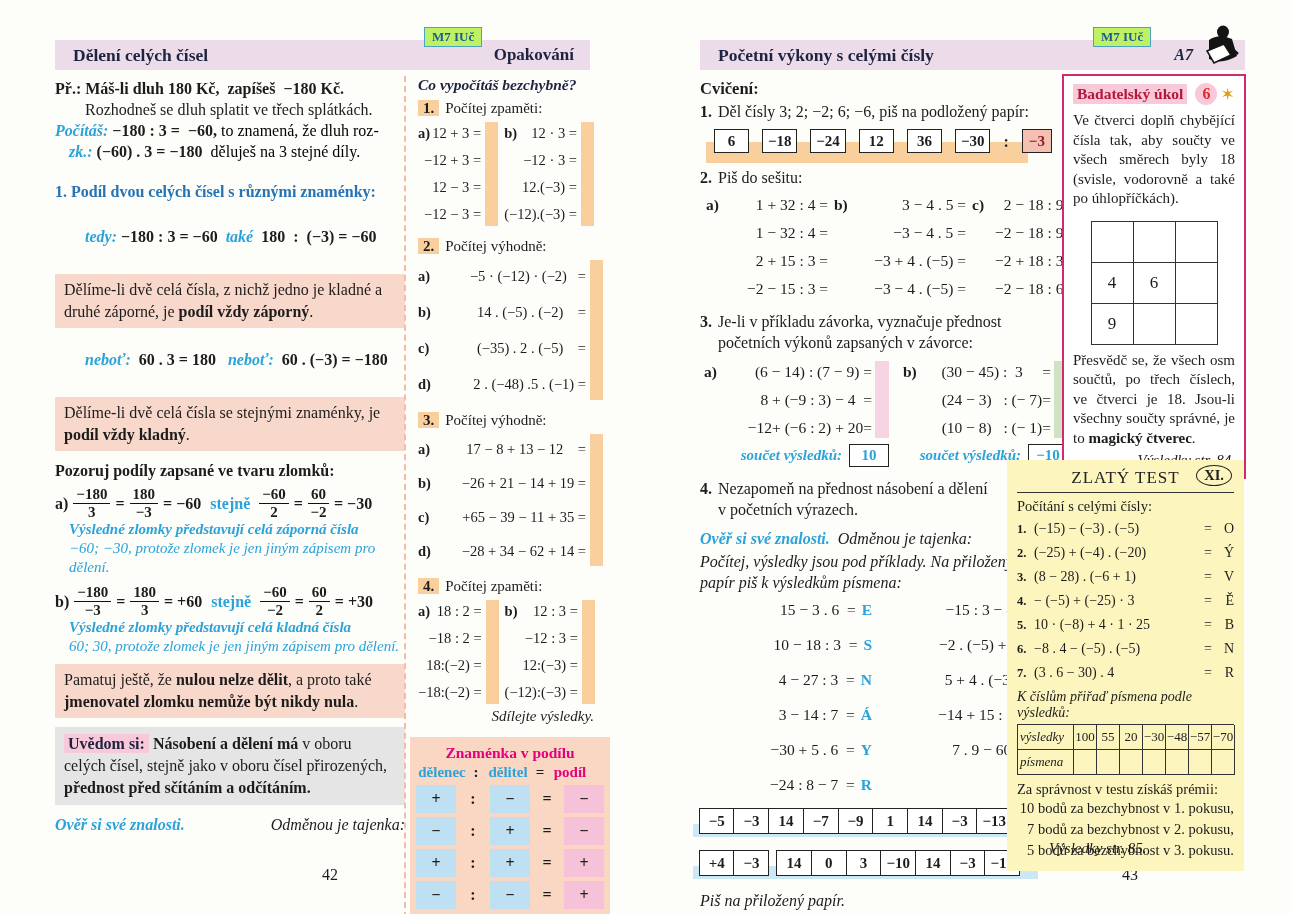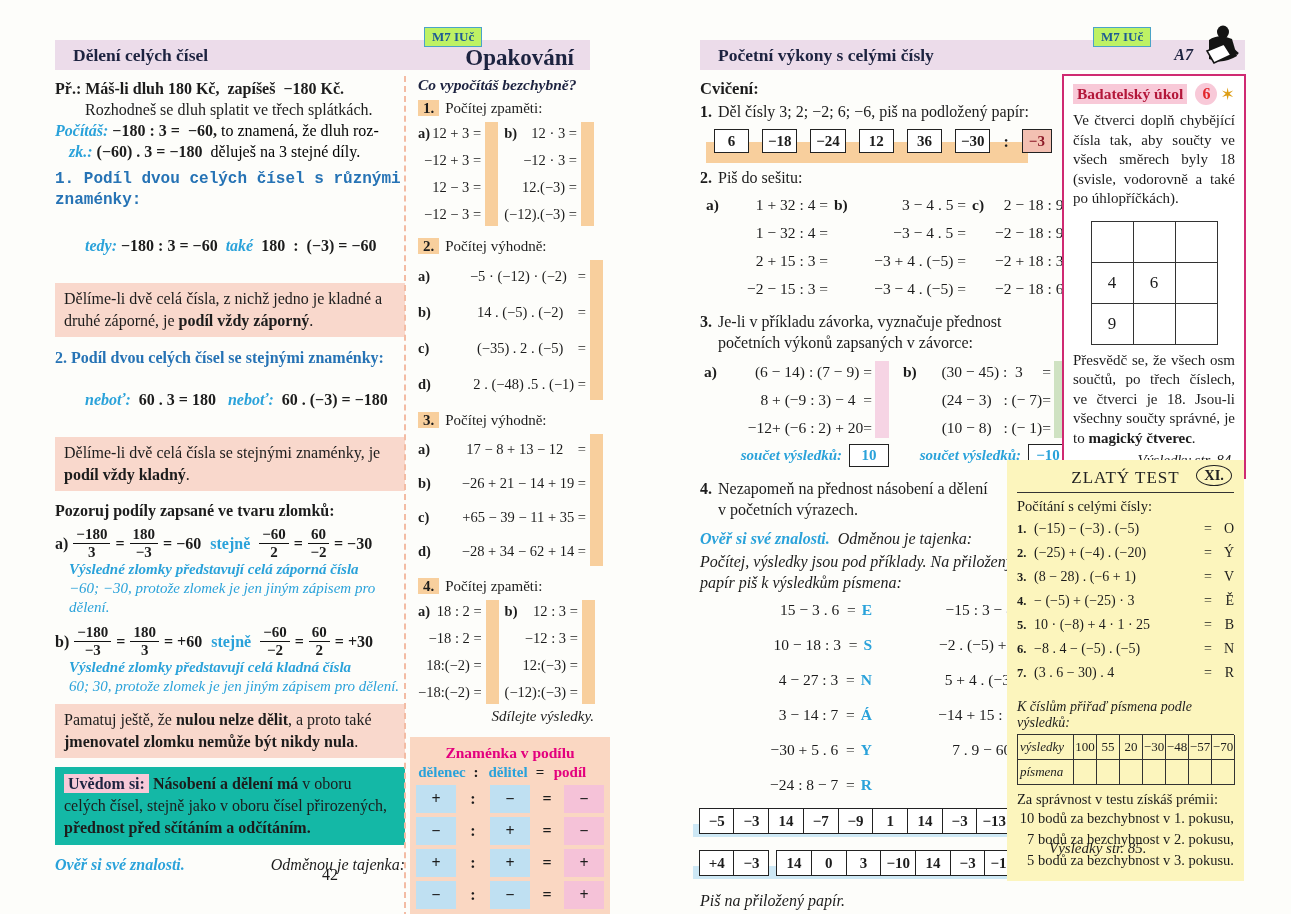--- a/index.html
+++ b/index.html
@@ -4,32 +4,32 @@
 <style>
   html,body{margin:0;padding:0;}
   body{width:1291px;height:914px;position:relative;background:#fdfdfa;
        font-family:"Liberation Serif","DejaVu Serif",serif;color:#1c1c1c;font-size:16px;}
   .abs{position:absolute;}
   
   .band{position:absolute;height:30px;background:#ecdcea;}
   .band .btitle{font-weight:bold;color:#1d2340;font-size:17.5px;line-height:30px;padding-left:18px;}
   .badge{position:absolute;background:#bef264;border:1.5px solid #4aa3c7;color:#1d5a94;
          font-size:13px;font-weight:bold;padding:0 7px;line-height:18px;}
-  .bandright{position:absolute;right:16px;top:5px;font-weight:bold;color:#1d2340;font-size:23px;}
+  .bandright{position:absolute;right:16px;top:5px;font-weight:bold;color:#1d2340;font-size:17px;}
   .corner{position:absolute;right:52px;top:6px;font-style:italic;font-weight:bold;font-size:16px;color:#1d2340;}
   
   .cy{color:#000000;}
   .cyi{color:#2aa2da;font-style:italic;font-weight:bold;}
   .cyb{color:#2aa2da;font-weight:bold;}
   .bh{color:#2673b5;font-weight:bold;}
   .b{font-weight:bold;}
   .i{font-style:italic;}
   .pre{white-space:pre;}
   .pinkbox{background:#f9d8cc;padding:5px 9px;line-height:22px;}
-  .bluebox{background:#14b8a6;padding:6px 9px;line-height:22px;}
+  .bluebox{background:#e5e5e5;padding:6px 9px;line-height:22px;}
   .lab-pink{background:#f8c9d8;color:#1d2340;font-weight:bold;padding:1px 4px;}
   .frac{display:inline-block;text-align:center;vertical-align:middle;font-weight:bold;font-size:15px;}
   .frac .n{display:block;border-bottom:1.4px solid #111;padding:0 3px;line-height:1.1;}
   .frac .d{display:block;line-height:1.1;}
   .letter{color:#2aa2da;font-weight:bold;}
   .row{display:flex;align-items:baseline;}
   .sb{justify-content:space-between;}
   .r{justify-content:flex-end;}
   
   .acell{border:1.3px solid #222;background:#fff;display:flex;align-items:center;justify-content:center;
@@ -101,29 +101,28 @@
   <div class="badge" style="left:369px;top:-13px;">M7 IUč</div>
   <div class="bandright">Opakování</div>
 </div>
 
 <div class="abs" style="left:55px;top:78px;width:350px;line-height:21px;">
   <div class="b pre">Př.: Máš-li dluh 180 Kč,  zapíšeš  −180 Kč.</div>
   <div style="padding-left:30px;">Rozhodneš se dluh splatit ve třech splátkách.</div>
   <div class="pre"><span class="cyi">Počítáš:</span><span class="b"> −180 : 3 =  −60,</span><span class="cy"> to znamená, že dluh roz-</span></div>
   <div class="pre" style="padding-left:14px;"><span class="cyi">zk.:</span><span class="b"> (−60) . 3 = −180  </span><span class="cy">děluješ na 3 stejné díly.</span></div>
 
-  <div class="bh" style="margin-top:7px;font-family:Liberation Mono, monospace;">1.  Podíl dvou celých čísel s různými znaménky:</div>
+  <div class="bh" style="margin-top:19px;">1.  Podíl dvou celých čísel s různými znaménky:</div>
   <div class="pre" style="margin-top:3px;padding-left:14px;">
     <span class="cyi">tedy:</span><span class="b"> </span><span class="b">−180 : 3 = −60</span><span class="cyi">  </span><span class="cyi">také</span><span class="b">  </span><span class="b">180  :  (−3) = −60</span>
   </div>
   <div class="pinkbox" style="margin-top:6px;">
     <span>Dělíme-li dvě celá čísla, z nichž jedno je kladné a druhé záporné, je </span><span class="b">podíl vždy záporný</span><span>.</span>
   </div>
 
-  <div class="bh" style="margin-top:10px;">2.  Podíl dvou celých čísel se stejnými znaménky:</div>
   <div class="pre" style="padding-left:14px;">
     <span class="cyi">neboť:</span><span class="b">  </span><span class="b">60 . 3 = 180</span><span class="cyi">   </span><span class="cyi">neboť:</span><span class="b">  </span><span class="b">60 . (−3) = −180</span>
   </div>
   <div class="pinkbox" style="margin-top:6px;">
     <span>Dělíme-li dvě celá čísla se stejnými znaménky, je </span><span class="b">podíl vždy kladný</span><span>.</span>
   </div>
 
   <div class="b" style="margin-top:9px;">Pozoruj podíly zapsané ve tvaru zlomků:</div>
   <div class="row" style="margin-top:5px;gap:5px;align-items:center;">
     <span class="b">a)</span>
@@ -472,21 +471,21 @@
   <div style="font-size:14.5px;margin-top:5px;">Počítání s celými čísly:</div>
   <div style="margin-top:2px;">
     <div class="titem"><span class="tn">1.</span><span class="te">(−15) − (−3) . (−5)</span><span>=</span><span style="width:22px;text-align:right;">O</span></div>
     <div class="titem"><span class="tn">2.</span><span class="te">(−25) + (−4) . (−20)</span><span>=</span><span style="width:22px;text-align:right;">Ý</span></div>
     <div class="titem"><span class="tn">3.</span><span class="te">(8 − 28) . (−6 + 1)</span><span>=</span><span style="width:22px;text-align:right;">V</span></div>
     <div class="titem"><span class="tn">4.</span><span class="te">− (−5) + (−25) · 3</span><span>=</span><span style="width:22px;text-align:right;">Ě</span></div>
     <div class="titem"><span class="tn">5.</span><span class="te">10 · (−8) + 4 · 1 · 25</span><span>=</span><span style="width:22px;text-align:right;">B</span></div>
     <div class="titem"><span class="tn">6.</span><span class="te">−8 . 4 − (−5) . (−5)</span><span>=</span><span style="width:22px;text-align:right;">N</span></div>
     <div class="titem"><span class="tn">7.</span><span class="te">(3 . 6 − 30) . 4</span><span>=</span><span style="width:22px;text-align:right;">R</span></div>
   </div>
-  <div class="i" style="font-size:14px;margin-top:14px;">K číslům přiřaď písmena podle výsledků:</div>
+  <div class="i" style="font-size:14px;margin-top:4px;">K číslům přiřaď písmena podle výsledků:</div>
   <div class="ttable">
     <div class="tl">výsledky</div>
     <div>100</div>
     <div>55</div>
     <div>20</div>
     <div>−30</div>
     <div>−48</div>
     <div>−57</div>
     <div>−70</div>
     <div class="tl">písmena</div>

